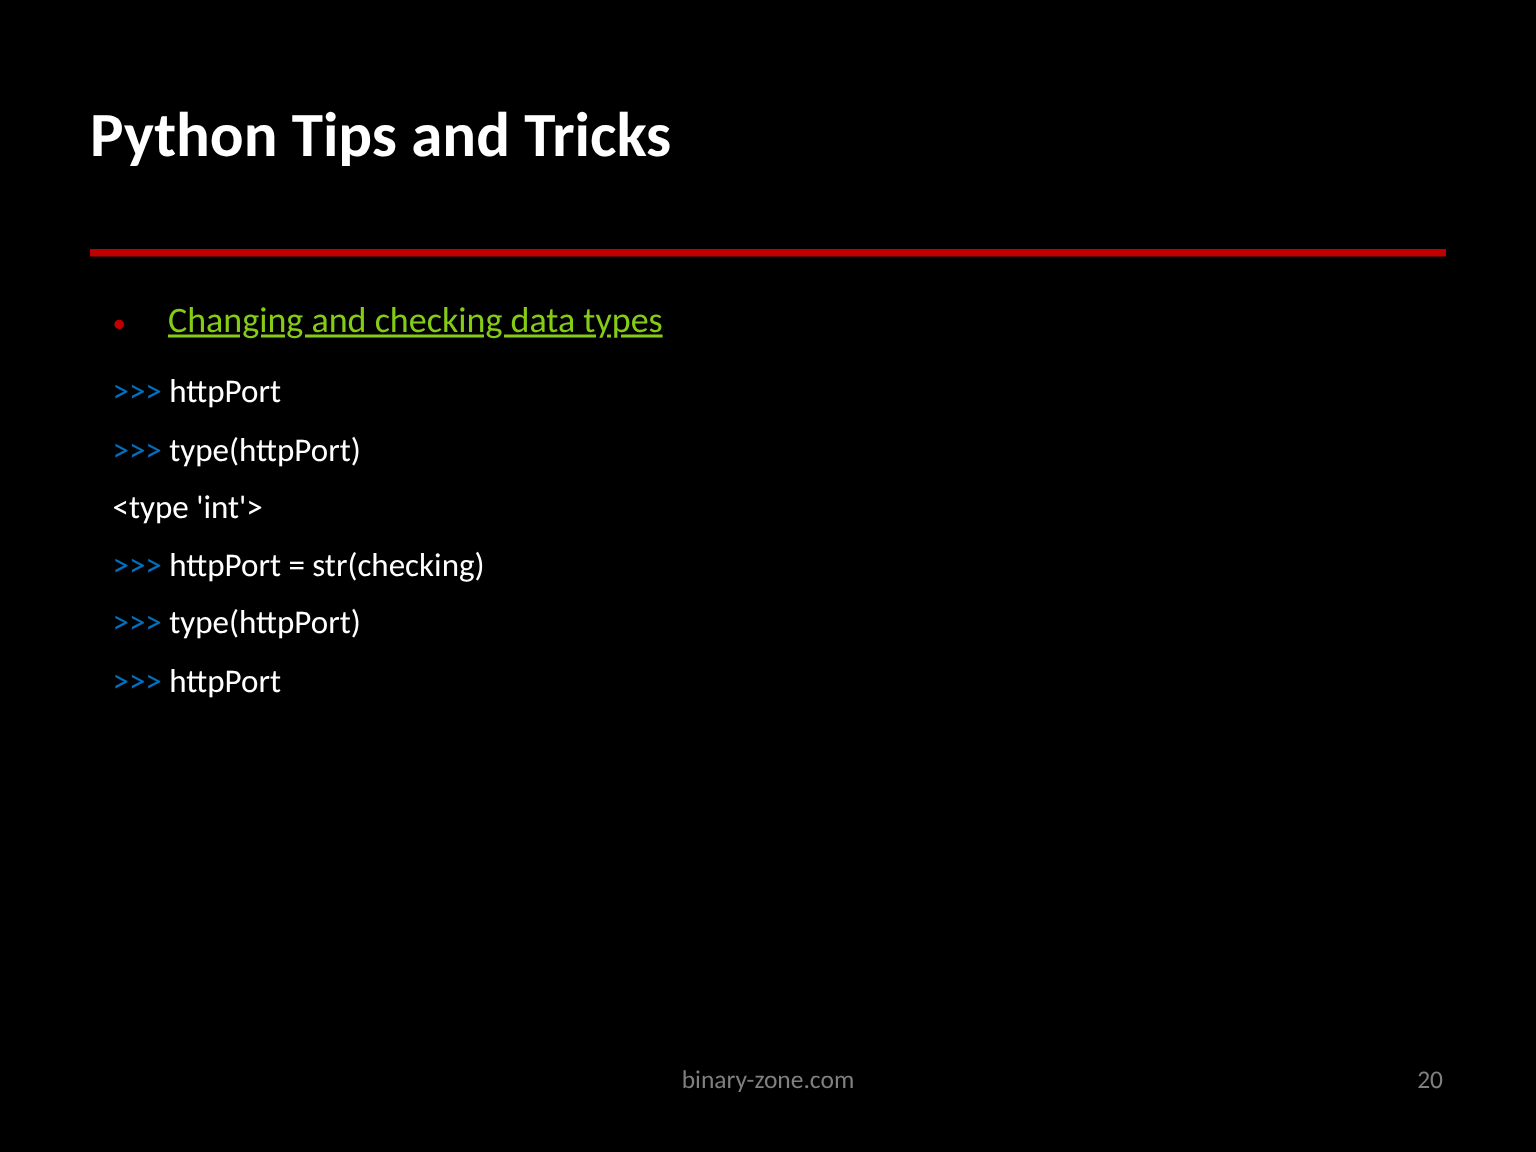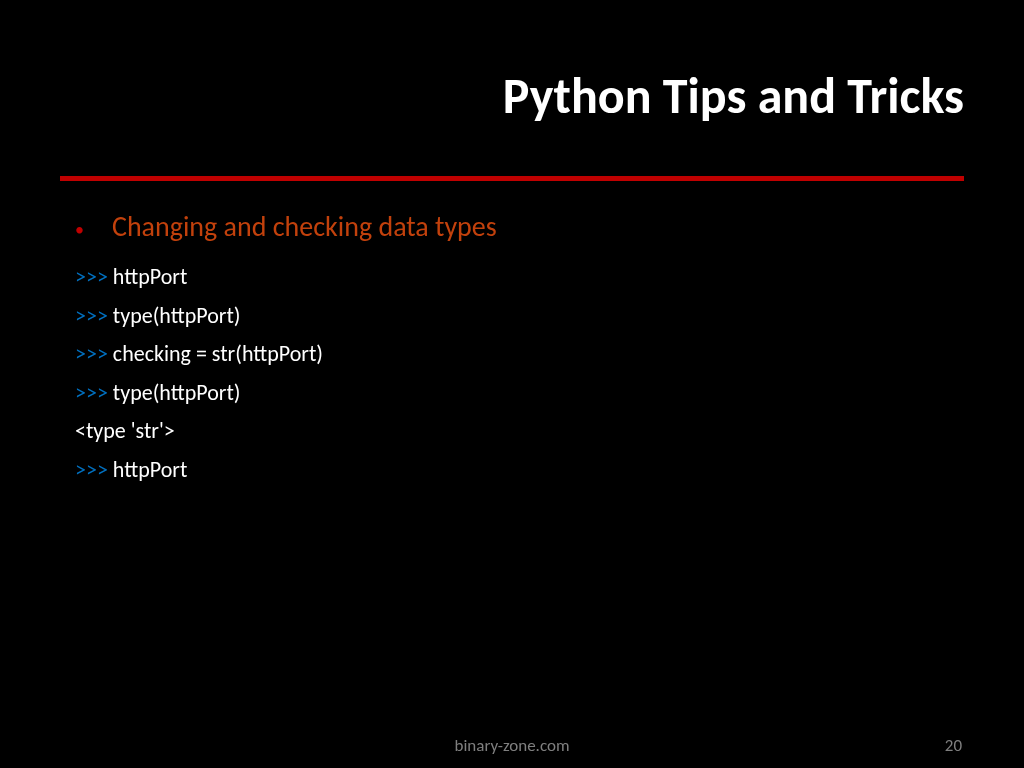--- a/index.html
+++ b/index.html
@@ -16,23 +16,23 @@
       overflow: hidden;
       position: relative;
     }
     .slide {
       width: 100%;
       height: 100%;
       padding: 65px 60px 0 60px;
       position: relative;
     }
     .title {
-      font-size: 50px;
+      font-size: 42px;
       font-weight: bold;
-      text-align: right;
+      text-align: left;
       color: #ffffff;
       margin-bottom: 50px;
     }
     .divider {
       border: none;
       border-top: 5px solid #c00000;
       margin: 0 0 28px 0;
     }
     .content {
       padding-left: 15px;
@@ -42,34 +42,35 @@
       align-items: baseline;
       margin-bottom: 14px;
     }
     .bullet {
       color: #c00000;
       font-size: 18px;
       margin-right: 28px;
       line-height: 1;
     }
     .topic {
-      color: #c2410c;
-      font-size: 28px;
+      color: #84cc16;
+      font-size: 24px;
+      text-decoration: underline;
     }
     .code-line {
       font-size: 22px;
       line-height: 1.75;
       color: #ffffff;
     }
     .prompt {
       color: #0070c0;
     }
     .footer {
       position: absolute;
-      bottom: 12px;
+      bottom: 38px;
       left: 0;
       width: 100%;
       display: flex;
       justify-content: space-between;
       padding: 0 62px;
       font-size: 17px;
       color: #7f7f7f;
     }
     .footer-center {
       position: absolute;
@@ -86,22 +87,22 @@
 <div class="slide">
   <h1 class="title">Python Tips and Tricks</h1>
   <hr class="divider">
   <div class="content">
     <div class="bullet-line">
       <span class="bullet">•</span>
       <span class="topic">Changing and checking data types</span>
     </div>
     <div class="code-line"><span class="prompt">&gt;&gt;&gt;</span> <span>httpPort</span></div>
     <div class="code-line"><span class="prompt">&gt;&gt;&gt;</span> <span>type(httpPort)</span></div>
-    <div class="code-line"><span class="prompt">&gt;&gt;&gt;</span> <span>checking = str(httpPort)</span></div>
+    <div class="code-line">&lt;type 'int'&gt;</div>
+    <div class="code-line"><span class="prompt">&gt;&gt;&gt;</span> <span>httpPort = str(checking)</span></div>
     <div class="code-line"><span class="prompt">&gt;&gt;&gt;</span> <span>type(httpPort)</span></div>
-    <div class="code-line">&lt;type 'str'&gt;</div>
     <div class="code-line"><span class="prompt">&gt;&gt;&gt;</span> <span>httpPort</span></div>
   </div>
   <div class="footer">
     <span class="footer-center">binary-zone.com</span>
     <span class="footer-right">20</span>
   </div>
 </div>
 
 </body></html>

